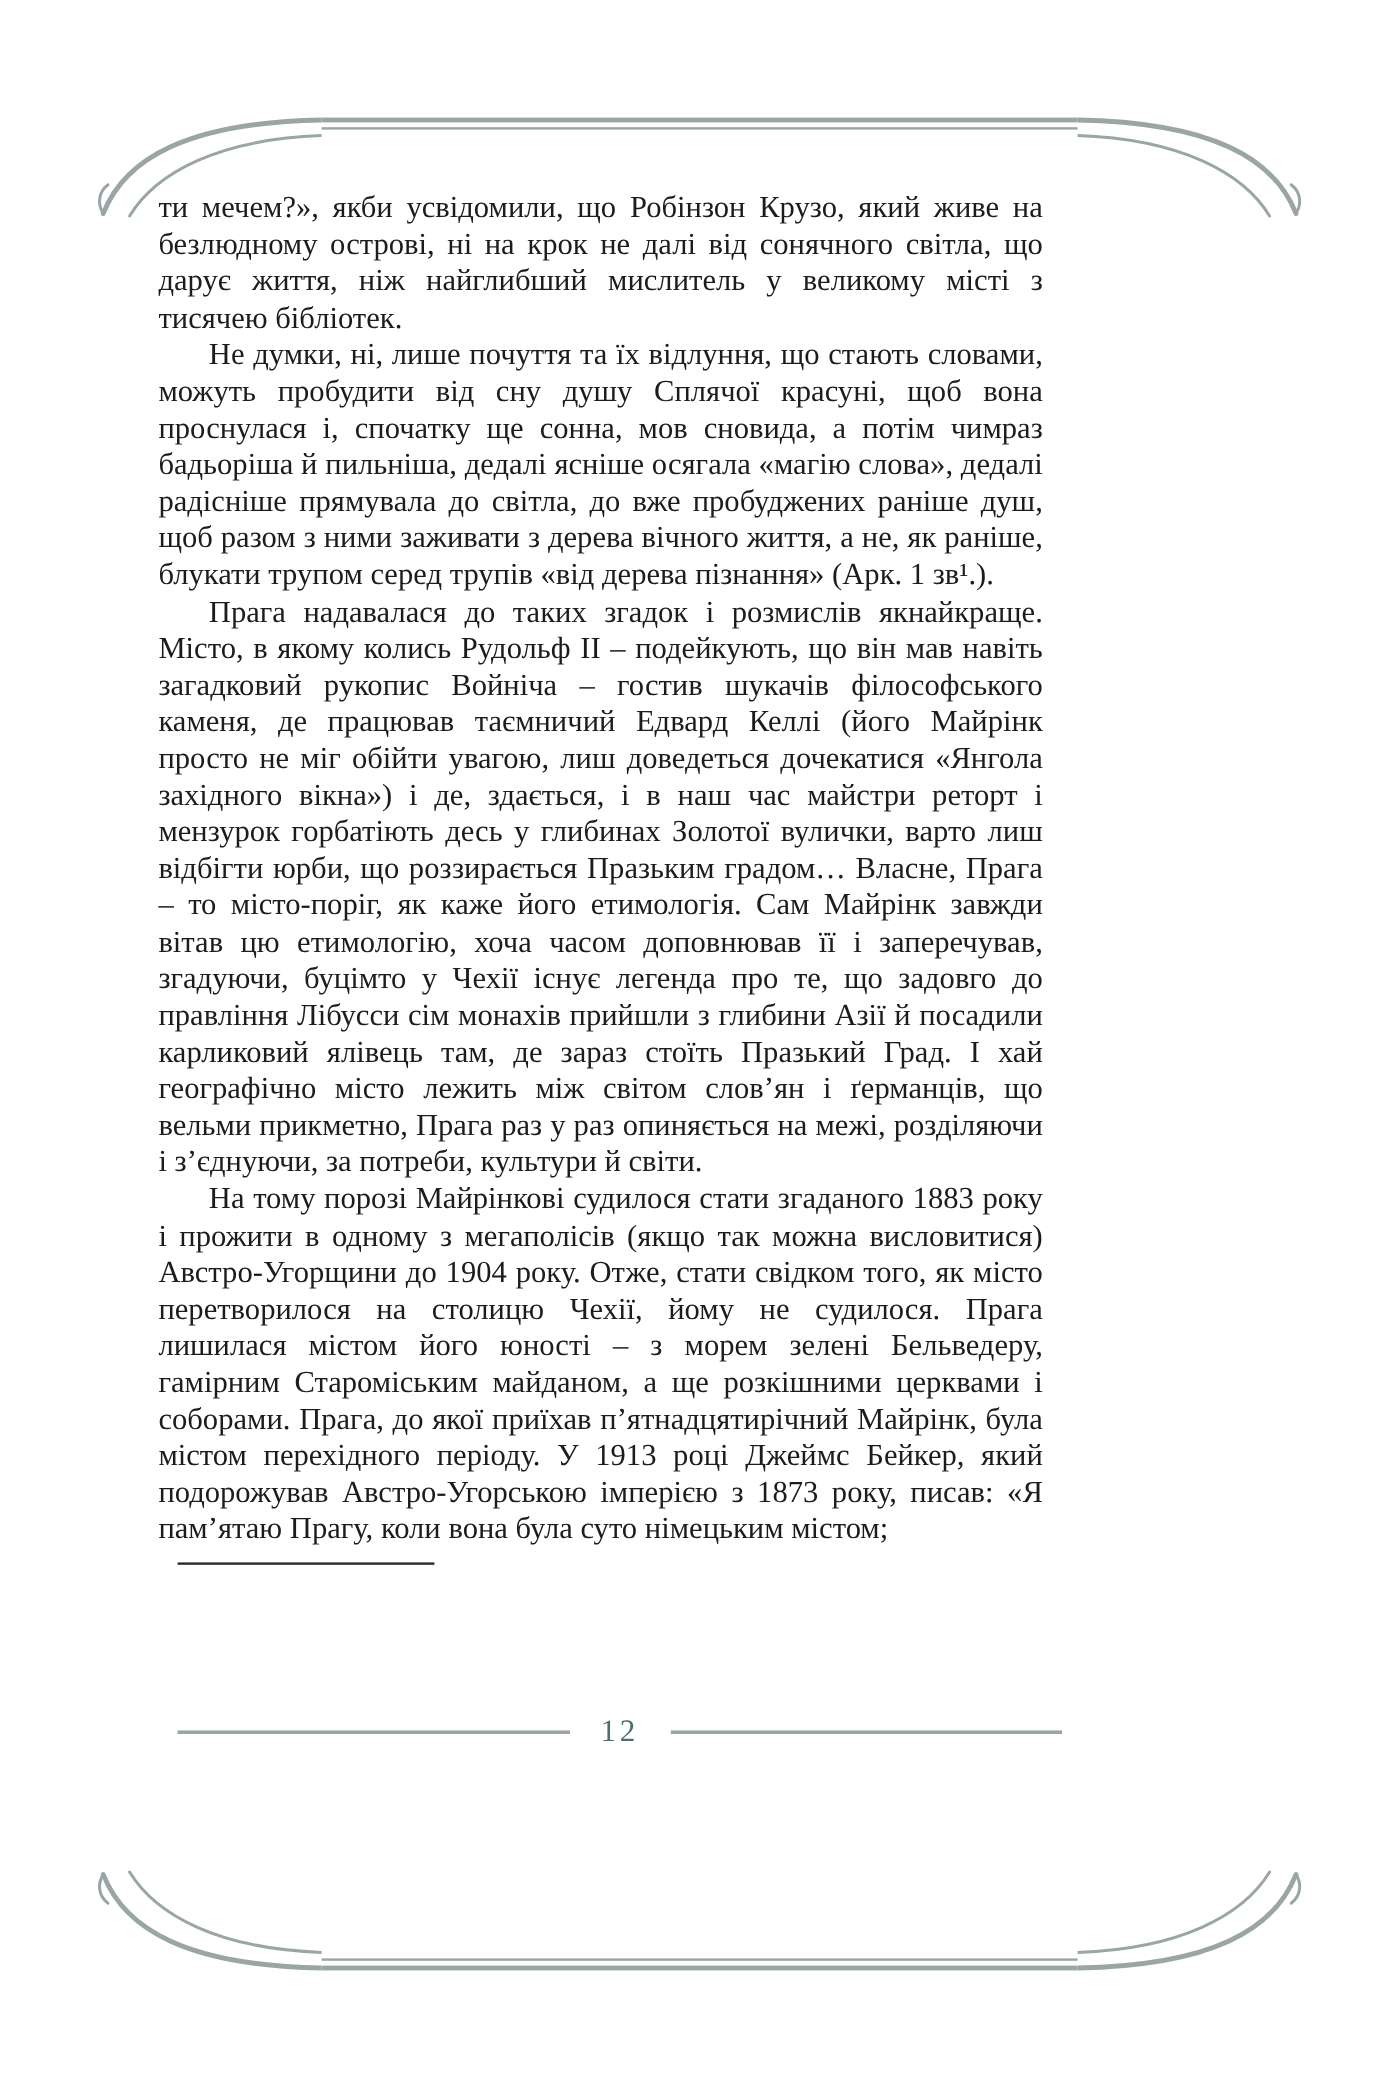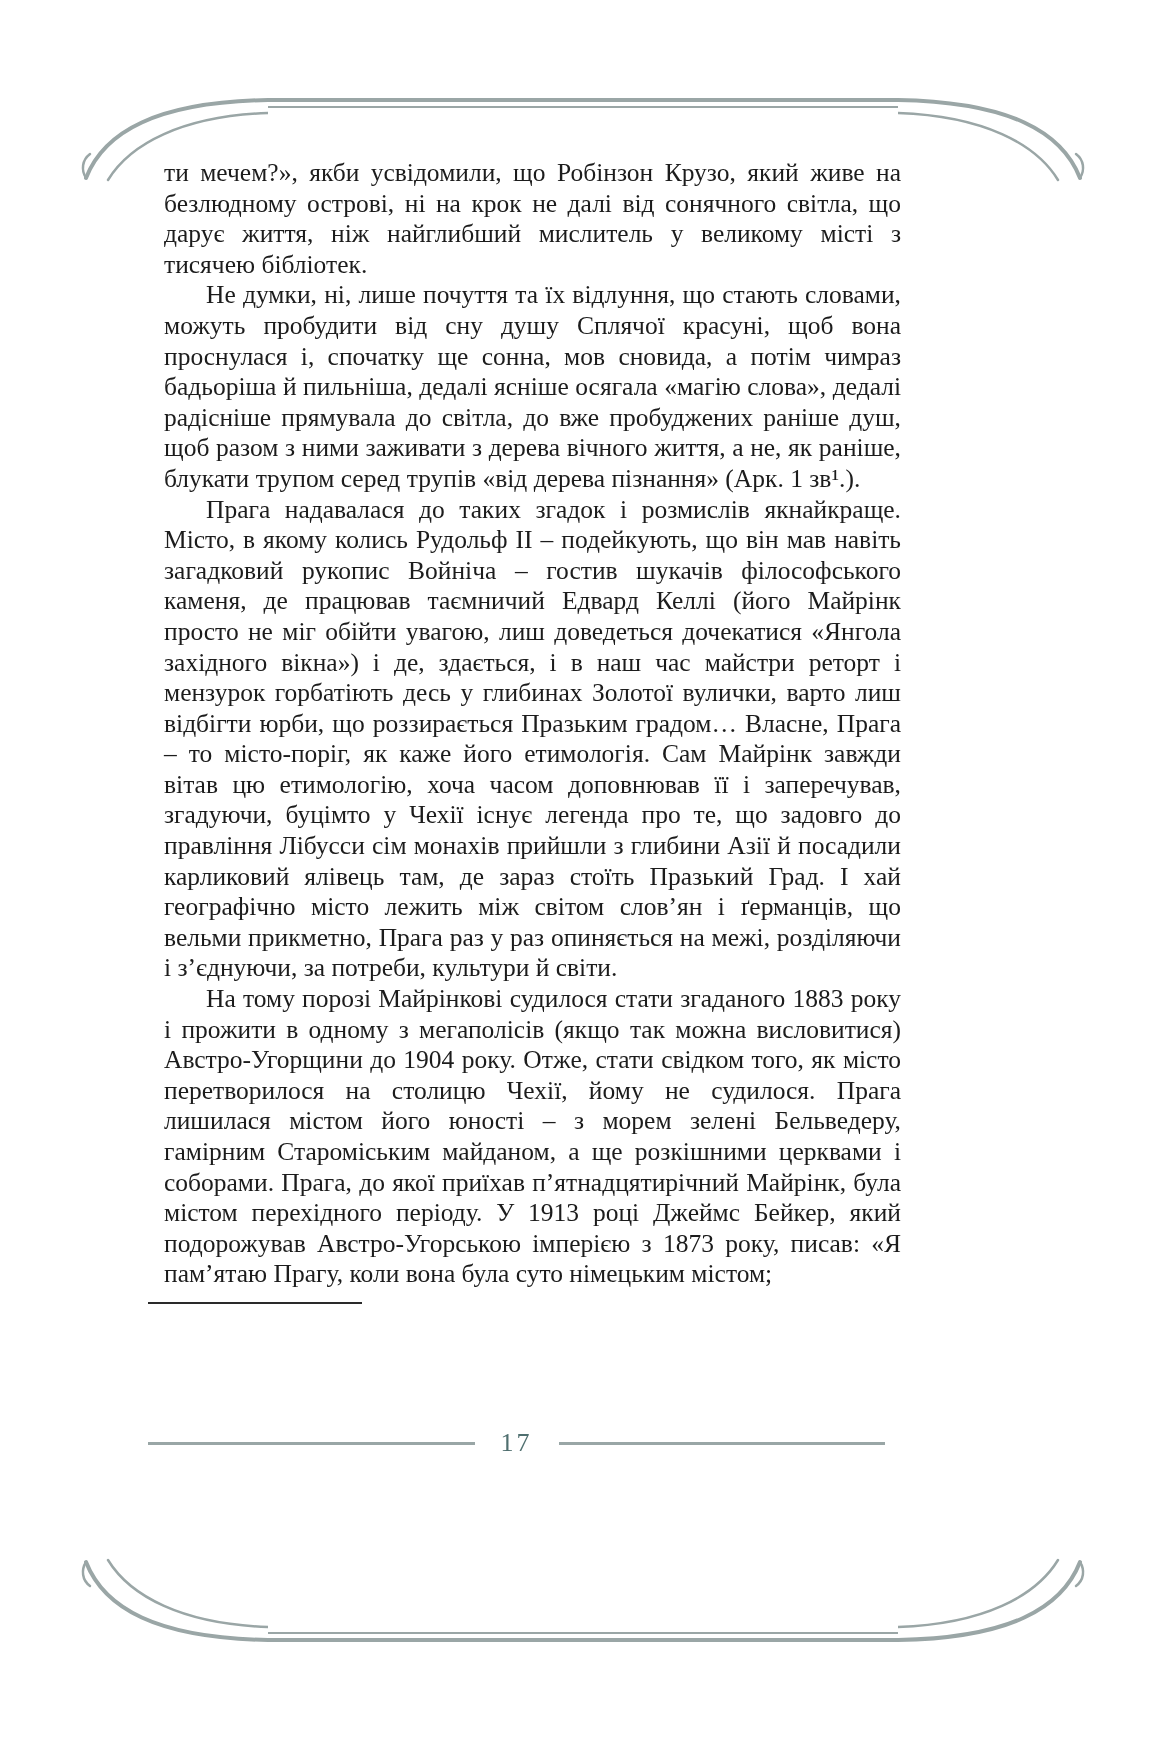--- a/index.html
+++ b/index.html
@@ -26,21 +26,21 @@
   .frame-line {
     flex:1 1 auto;
     margin-top:6px;
     height:10px;
     border-top:4px solid #9aa6a6;
     border-bottom:2.5px solid #9aa6a6;
   }
 
   
   .text-block {
-    position:absolute; left:164px; top:158px; width:737px;
+    position:absolute; left:132px; top:158px; width:737px;
     font-size:25.5px; line-height:30.6px;
     text-align:justify;
     text-justify:inter-word;
   }
   .text-block p { text-indent:42px; margin:0; }
   .text-block p.no-indent { text-indent:0; }
 
   
   .footnote-sep {
     position:absolute; left:148px; top:1302px; width:214px;
@@ -91,21 +91,21 @@
     <p class="no-indent">ти мечем?», якби усвідомили, що Робінзон Крузо, який живе на безлюдному острові, ні на крок не далі від сонячного світла, що дарує життя, ніж найглибший мислитель у великому місті з тисячею бібліотек.</p>
     <p>Не думки, ні, лише почуття та їх відлуння, що стають словами, можуть пробудити від сну душу Сплячої красуні, щоб вона проснулася і, спочатку ще сонна, мов сновида, а потім чимраз бадьоріша й пильніша, дедалі ясніше осягала «магію слова», дедалі радісніше прямувала до світла, до вже пробуджених раніше душ, щоб разом з ними заживати з дерева вічного життя, а не, як раніше, блукати трупом серед трупів «від дерева пізнання» (Арк. 1 зв¹.).</p>
     <p>Прага надавалася до таких згадок і розмислів якнайкраще. Місто, в якому колись Рудольф II – подейкують, що він мав навіть загадковий рукопис Войніча – гостив шукачів філософського каменя, де працював таємничий Едвард Келлі (його Майрінк просто не міг обійти увагою, лиш доведеться дочекатися «Янгола західного вікна») і де, здається, і в наш час майстри реторт і мензурок горбатіють десь у глибинах Золотої вулички, варто лиш відбігти юрби, що роззирається Празьким градом… Власне, Прага – то місто-поріг, як каже його етимологія. Сам Майрінк завжди вітав цю етимологію, хоча часом доповнював її і заперечував, згадуючи, буцімто у Чехії існує легенда про те, що задовго до правління Лібусси сім монахів прийшли з глибини Азії й посадили карликовий ялівець там, де зараз стоїть Празький Град. І хай географічно місто лежить між світом слов’ян і ґерманців, що вельми прикметно, Прага раз у раз опиняється на межі, розділяючи і з’єднуючи, за потреби, культури й світи.</p>
     <p>На тому порозі Майрінкові судилося стати згаданого 1883 року і прожити в одному з мегаполісів (якщо так можна висловитися) Австро-Угорщини до 1904 року. Отже, стати свідком того, як місто перетворилося на столицю Чехії, йому не судилося. Прага лишилася містом його юності – з морем зелені Бельведеру, гамірним Староміським майданом, а ще розкішними церквами і соборами. Прага, до якої приїхав п’ятнадцятирічний Майрінк, була містом перехідного періоду. У 1913 році Джеймс Бейкер, який подорожував Австро-Угорською імперією з 1873 року, писав: «Я пам’ятаю Прагу, коли вона була суто німецьким містом;</p>
   </main>
 
   <div class="footnote-sep"></div>
 
   <div class="footer">
     <span class="rule"></span>
-    <span class="page-number">17</span>
+    <span class="page-number">12</span>
     <span class="rule"></span>
   </div>
 
   <div class="ornament-row bottom">
     <svg width="190" height="92" viewBox="0 0 190 92" aria-hidden="true">
       <path d="M 8,86 C 26,40 78,10 190,8" fill="none" stroke="#9aa6a6" stroke-width="4" stroke-linecap="round"></path>
       <path d="M 30,88 C 52,52 104,24 190,21" fill="none" stroke="#9aa6a6" stroke-width="2.5" stroke-linecap="round"></path>
       <path d="M 8,86 C 3,78 4,68 12,62" fill="none" stroke="#9aa6a6" stroke-width="2.5" stroke-linecap="round"></path>
     </svg>
     <div class="frame-line"></div>

